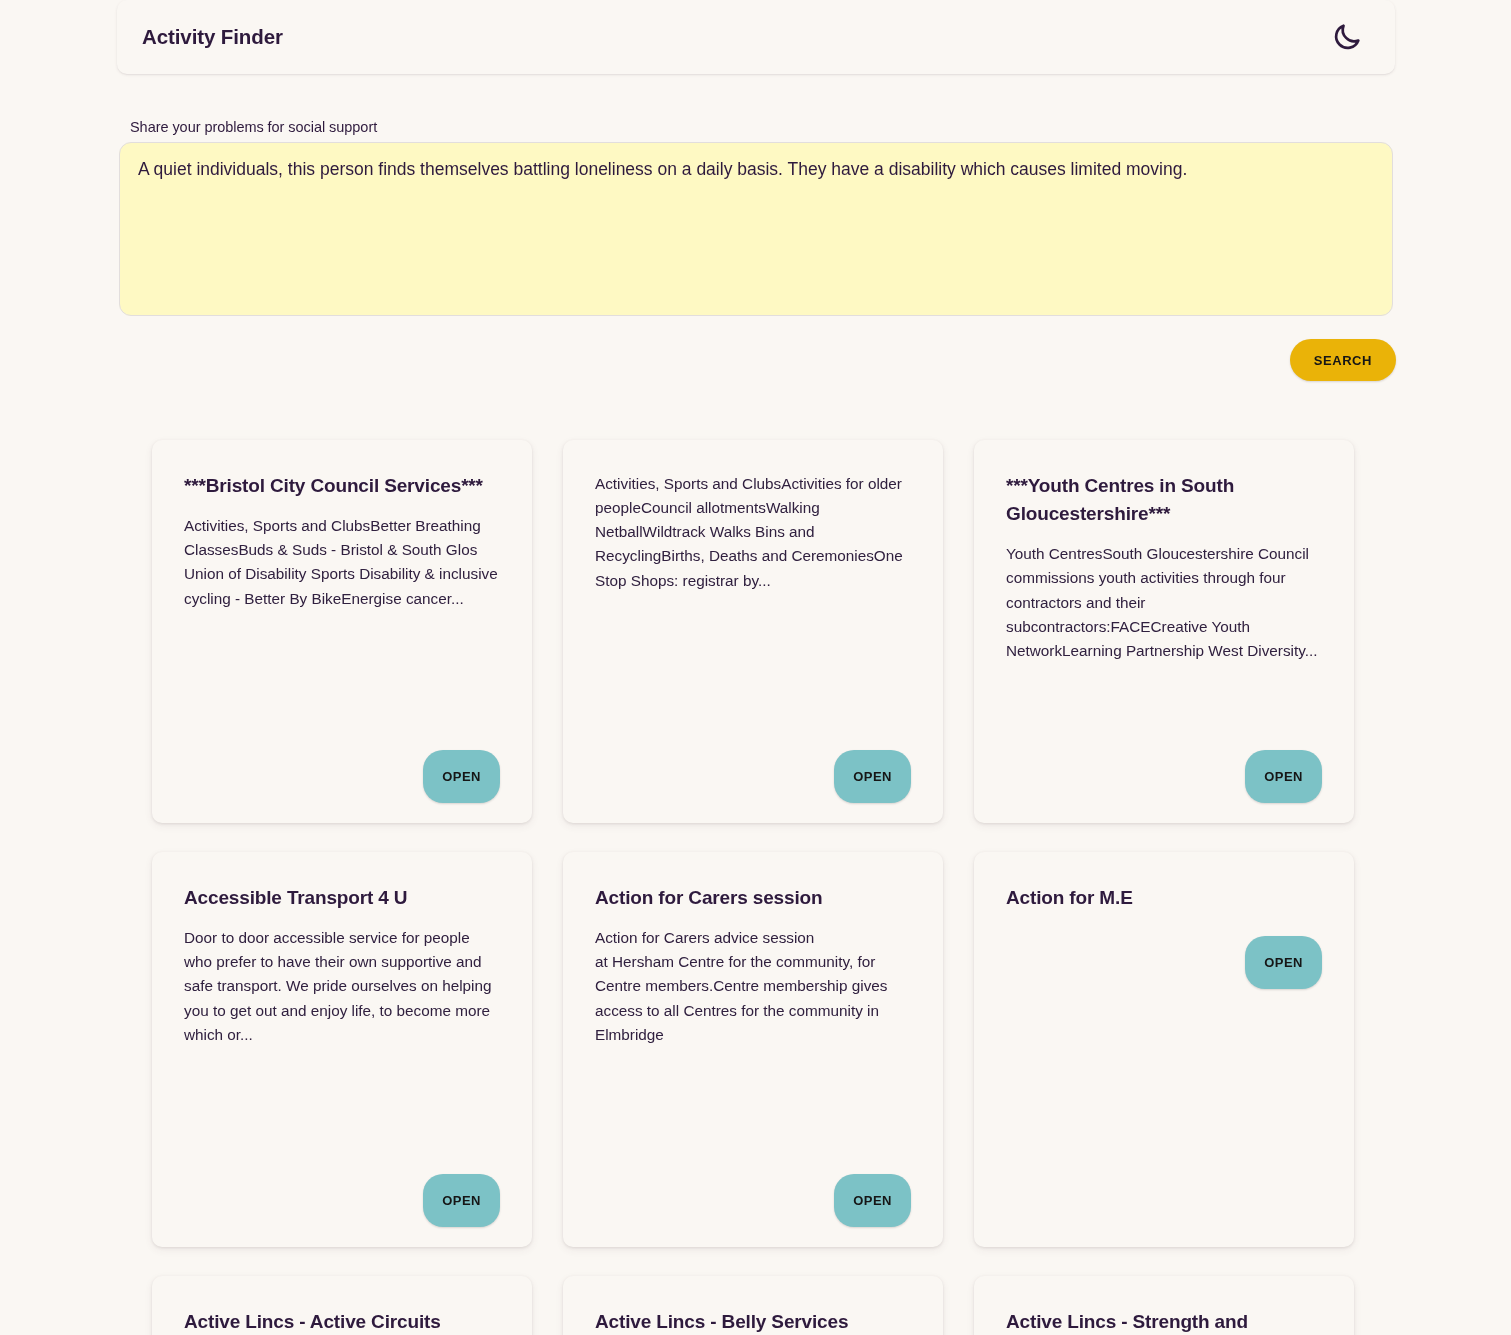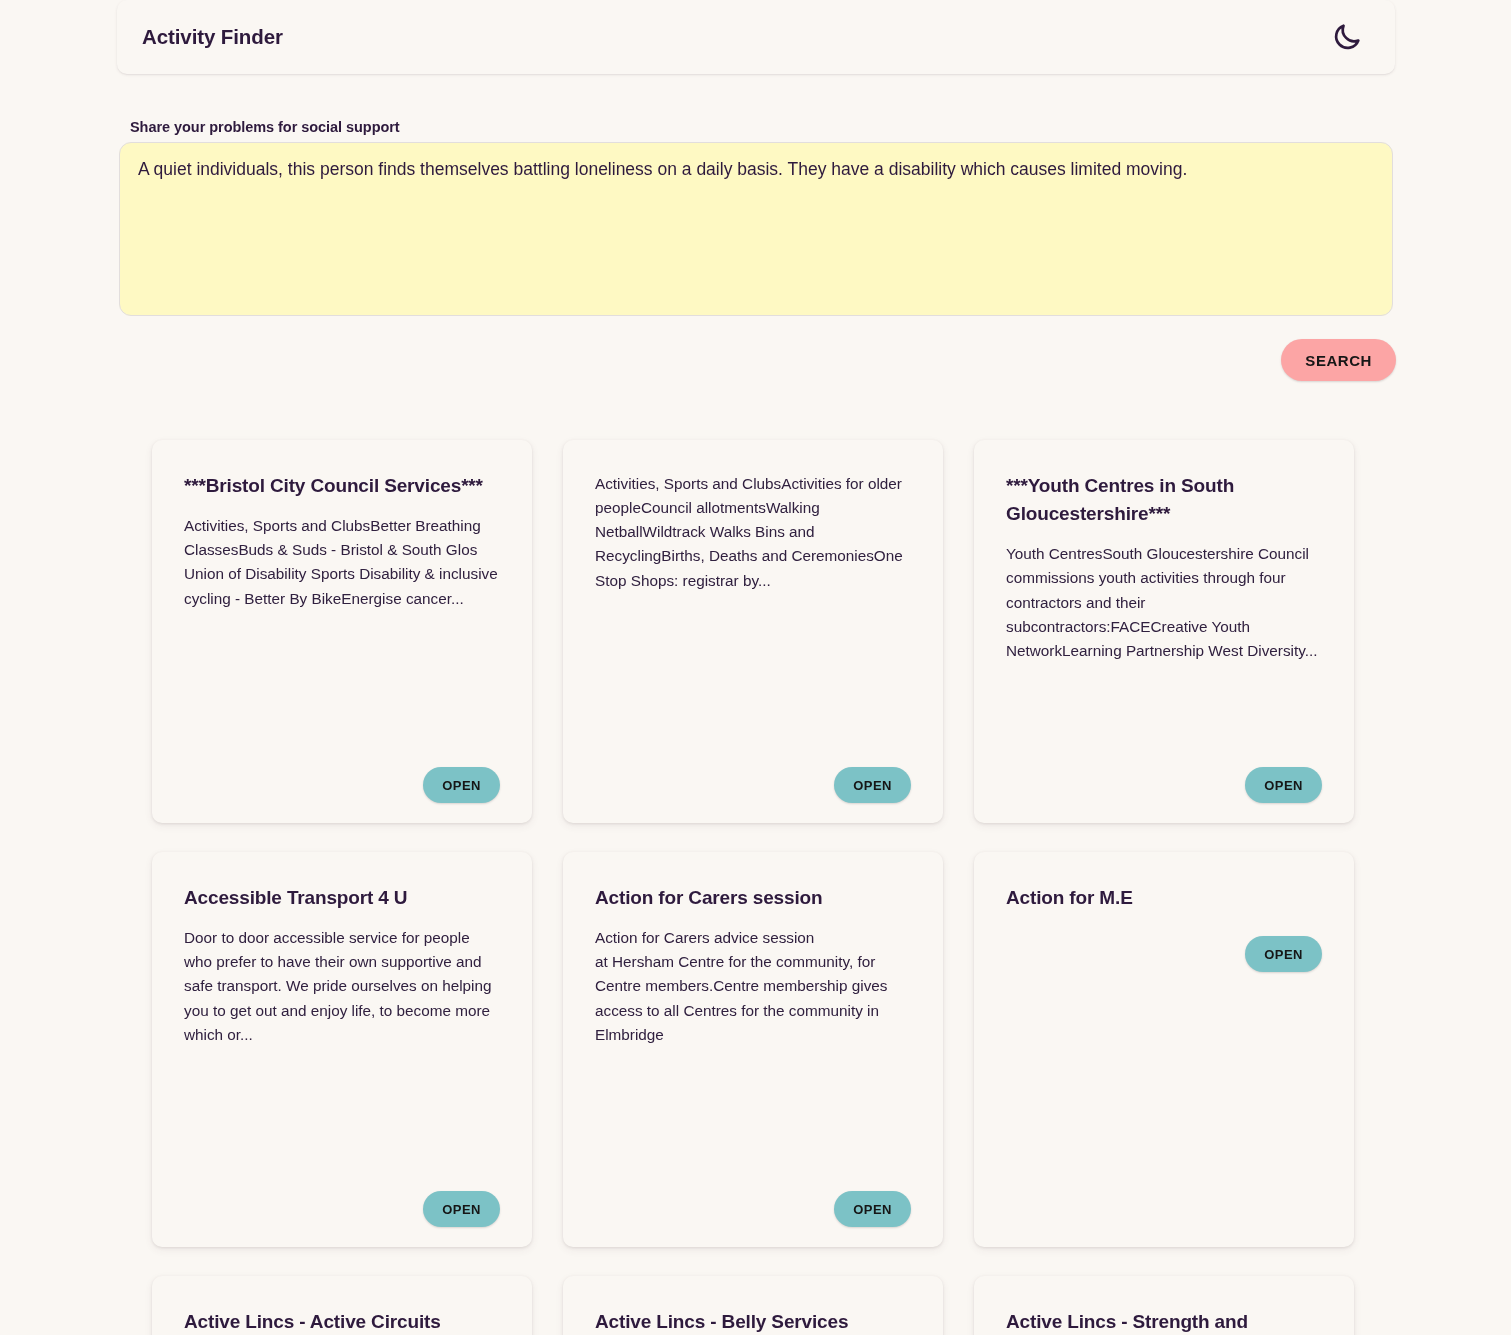--- a/index.html
+++ b/index.html
@@ -60,21 +60,21 @@
     cursor: pointer;
   }
   .theme-toggle svg { display: block; }
 
   
   .field-label {
     position: absolute;
     left: 130px;
     top: 119px;
     font-size: 14.5px;
-    font-weight: bold;
+    font-weight: normal;
     color: #2e1a3d;
     letter-spacing: -0.05px;
   }
 
   .prompt-box {
     position: absolute;
     left: 119px;
     top: 142px;
     width: 1274px;
     height: 174px;
@@ -93,28 +93,28 @@
   .search-row {
     position: absolute;
     left: 119px;
     top: 339px;
     width: 1277px;
     display: flex;
     justify-content: flex-end;
   }
 
   .search-btn {
-    background: #fca5a5;
+    background: #eab308;
     color: #161616;
     border: none;
     border-radius: 22px;
     height: 42px;
     padding: 0 24px;
     font-family: "Liberation Sans", sans-serif;
-    font-size: 15px;
+    font-size: 13px;
     font-weight: bold;
     letter-spacing: 0.55px;
     cursor: pointer;
     box-shadow: 0 1px 2px rgba(60,50,55,0.18);
   }
 
   
   .results {
     position: absolute;
     left: 152px;
@@ -161,21 +161,21 @@
     display: flex;
     justify-content: flex-end;
     margin-top: 10px;
   }
 
   .open-btn {
     background: #7cc2c6;
     color: #161616;
     border: none;
     border-radius: 20px;
-    height: 36px;
+    height: 53px;
     padding: 0 19px;
     font-family: "Liberation Sans", sans-serif;
     font-size: 13px;
     font-weight: bold;
     letter-spacing: 0.5px;
     cursor: pointer;
     box-shadow: 0 1px 2px rgba(60,50,55,0.18);
   }
 </style>
 </head>

